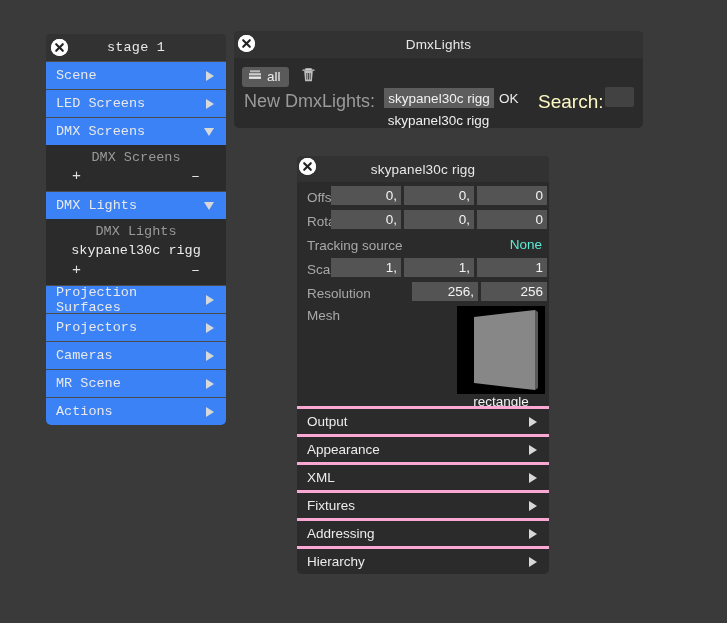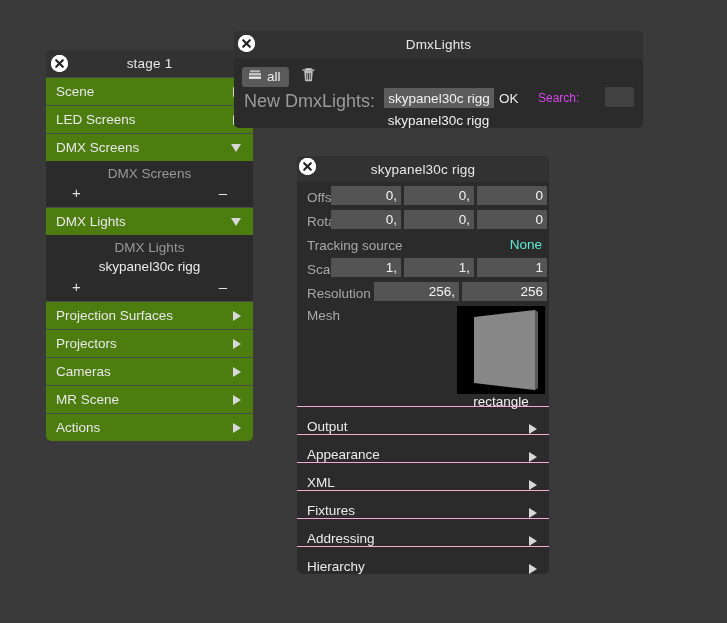--- a/index.html
+++ b/index.html
@@ -36,34 +36,34 @@
     position: absolute;
     width: 17px; height: 17px;
     border-radius: 50%;
     background: #ffffff;
     display: flex; align-items: center; justify-content: center;
     cursor: pointer;
   }
   .close-icon svg { display:block; }
 
   
-  #outline { left: 46px; top: 50px; width: 207px; }
+  #outline { left: 46px; top: 34px; width: 180px; font-family: Liberation Mono, monospace; }
   #outline .titlebar { border-radius: 5px 5px 0 0; }
   #outline .close-icon { left: 5px; top: 5px; }
 
   .row {
     position: relative;
     height: 28px;
     display: flex;
     align-items: center;
     padding: 0 10px;
     color: #e9e9e9;
     font-size: 13.5px;
     border-top: 1px solid #4a4a4a;
-    background: #4d7c0f;
+    background: #3b82f6;
     cursor: pointer;
   }
   .row .lbl { flex: 1; }
   .arrow-right, .arrow-down {
     width: 0; height: 0;
     margin-right: 2px;
   }
   .arrow-right {
     border-left: 8px solid #d8d8d8;
     border-top: 5.5px solid transparent;
@@ -137,21 +137,21 @@
     font-size: 13.5px;
     display: flex; align-items: center; justify-content: center;
     cursor: text;
   }
   .ok-btn {
     position: absolute; left: 265px; top: 0;
     color: #ededed; font-size: 13.5px; cursor: pointer;
   }
   .lbl-search {
     position: absolute; left: 304px; top: 0;
-    color: #d946ef; font-size: 12px;
+    color: #fef9c3; font-size: 19px;
   }
   .search-input {
     position: absolute; left: 371px; top: -4px;
     width: 29px; height: 20px;
     background: #424242;
     border-radius: 2px;
     cursor: text;
   }
   .result-line {
     position: absolute; left: 0; top: 55px; width: 100%;
@@ -183,21 +183,21 @@
   .fld {
     background: #545454;
     height: 19px;
     color: #f4f4f4;
     font-size: 13.5px;
     display: flex; align-items: center; justify-content: flex-end;
     padding-right: 4px;
     cursor: text;
   }
   .fld.w3 { width: 70px; }
-  .fld.w2 { width: 85px; }
+  .fld.w2 { width: 66px; }
   .prop-value-plain {
     position: absolute; right: 7px; top: 0;
     color: #5eead4; font-size: 13.5px;
     line-height: 22px;
     text-align: center;
   }
 
   
   .mesh-row { position: relative; height: 100px; padding-left: 10px; }
   .mesh-label { color: #a8a8a8; font-size: 13.5px; line-height: 20px; }
@@ -210,24 +210,24 @@
   .mesh-caption {
     position: absolute; right: 4px; top: 88px;
     width: 88px; text-align: center;
     color: #f2f2f2; font-size: 13.5px;
   }
 
   
   .acc {
     position: relative;
     height: 28px;
-    display: flex; align-items: flex-end;
+    display: flex; align-items: center;
     padding: 0 10px;
     color: #ececec; font-size: 13.5px;
-    border-top: 1px solid #f9a8d4;
+    border-top: 3px solid #f9a8d4;
     cursor: pointer;
   }
   .acc .lbl { flex: 1; }
   .acc:last-child { border-radius: 0 0 5px 5px; }
 </style>
 </head>
 <body>
 
 <div id="root">
 

